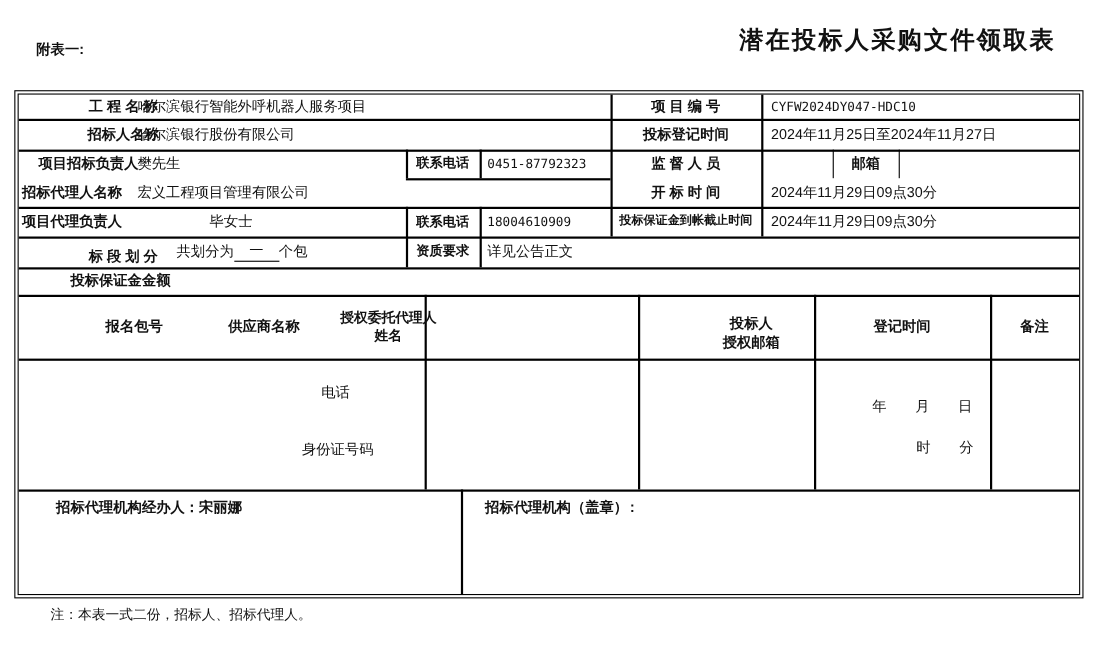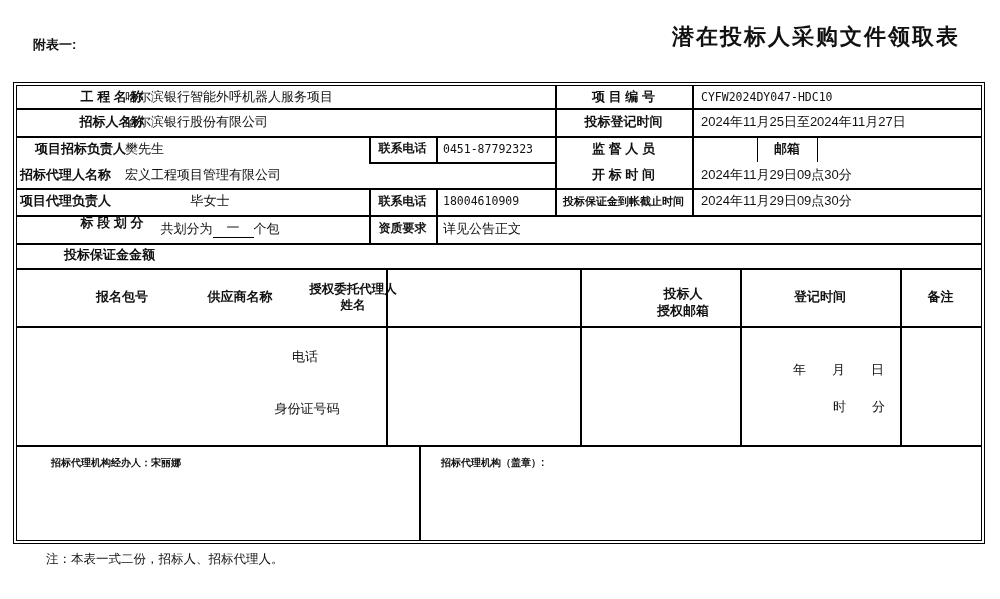--- a/index.html
+++ b/index.html
@@ -14,21 +14,21 @@
        border:4px double #000;box-sizing:border-box;}
   .hline{position:absolute;height:2px;background:#000;left:0;width:964px;}
   .vline{position:absolute;width:2px;background:#000;}
   .thin{width:1px;}
   .cell{position:absolute;display:flex;align-items:center;font-size:13px;
         line-height:1.3;white-space:nowrap;}
   .c{justify-content:center;text-align:center;}
   .b{font-weight:bold;}
   .fs12{font-size:12px;}
   .fs11{font-size:11px;}
-  .fs135{font-size:10px;}
+  .fs135{font-size:13px;font-family:Liberation Mono, monospace;}
   .mono{font-family:"DejaVu Sans Mono",monospace;font-size:11.5px;}
   .pre{white-space:pre;}
   .preline{white-space:pre-line;text-align:center;margin-left:23px;}
   .u{border-bottom:1px solid #000;padding:0 1px;}
 </style>
 </head>
 <body>
 
 <div class="sheet">
 
@@ -83,21 +83,21 @@
     <div class="cell c b" style="left:538px;top:76px;width:137px;height:26px">开 标 时 间</div>
     <div class="cell" style="left:684px;top:76px;width:276px;height:26px">2024年11月29日09点30分</div>
 
     <div class="cell b" style="left:3px;top:102px;width:112px;height:27px">项目代理负责人</div>
     <div class="cell c" style="left:108px;top:102px;width:170px;height:27px">毕女士</div>
     <div class="cell c b fs12" style="left:352px;top:102px;width:67px;height:27px">联系电话</div>
     <div class="cell mono" style="left:426px;top:102px;width:110px;height:27px">18004610909</div>
     <div class="cell c b fs11" style="left:538px;top:102px;width:137px;height:27px">投标保证金到帐截止时间</div>
     <div class="cell" style="left:684px;top:102px;width:276px;height:27px">2024年11月29日09点30分</div>
 
-    <div class="cell c b" style="left:20px;top:121px;width:150px;height:32px">标 段 划 分</div>
+    <div class="cell c b" style="left:20px;top:131px;width:150px;height:32px">标 段 划 分</div>
     <div class="cell c" style="left:108px;top:129px;width:190px;height:28px">
       <span>共划分为</span>
         <span class="u pre">　一　</span>
         <span>个包</span>
     </div>
     <div class="cell c b fs12" style="left:352px;top:129px;width:67px;height:28px">资质要求</div>
     <div class="cell" style="left:426px;top:129px;width:300px;height:28px">详见公告正文</div>
 
     <div class="cell b" style="left:47px;top:157px;width:300px;height:25px">投标保证金金额</div>
 

